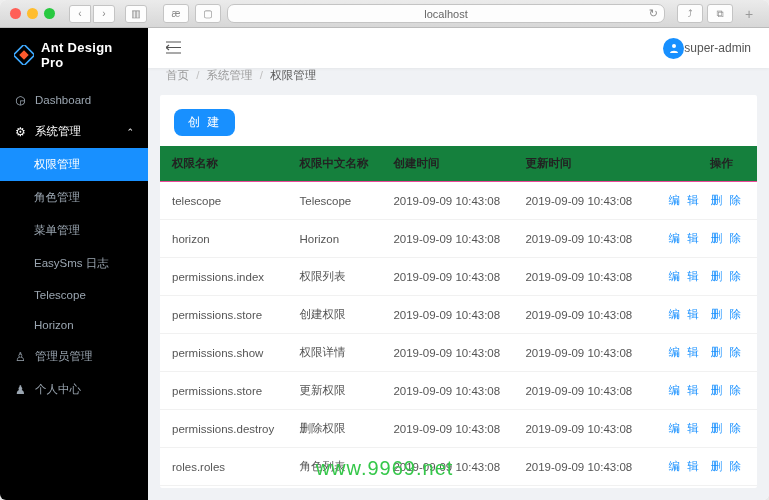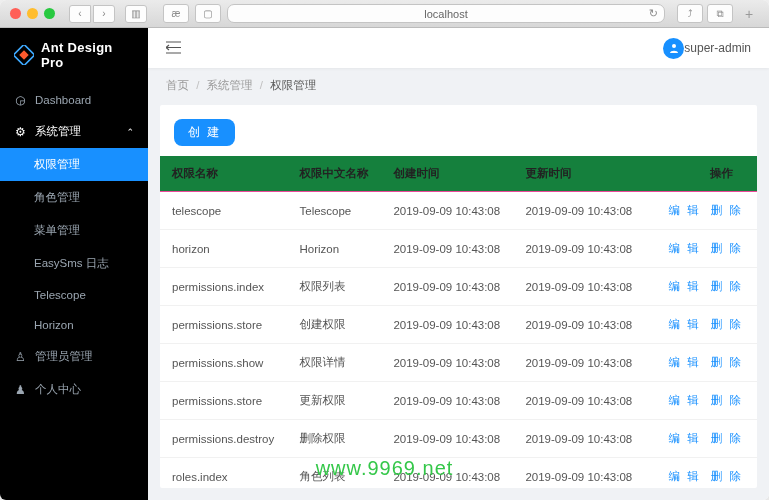--- a/index.html
+++ b/index.html
@@ -51,21 +51,21 @@
     .menu-item .chevron { margin-left: auto; font-size: 9px; }
     .submenu-item { padding: 9px 14px 9px 34px; cursor: pointer; font-size: 11.5px; color: #9ba6b1; }
     .submenu-item.active { background: #1890ff; color: #fff; }
     
     .main { flex: 1; display: flex; flex-direction: column; background: #f0f2f5; overflow: hidden; }
     .topbar { height: 40px; background: #fff; display: flex; align-items: center; padding: 0 18px; box-shadow: 0 1px 3px rgba(0,0,0,0.05); }
     .collapse-btn { font-size: 15px; color: #555; cursor: pointer; }
     .user-area { margin-left: auto; display: flex; align-items: center; font-size: 12px; color: #555; }
     .avatar { width: 21px; height: 21px; border-radius: 50%; background: #1890ff; display: flex; align-items: center; justify-content: center; color: #fff; font-size: 11px; }
     
-    .breadcrumb { padding: 10px 18px 8px; font-size: 11.5px; color: #9a9a9a; }
+    .breadcrumb { padding: 0 18px 8px; font-size: 11.5px; color: #9a9a9a; }
     .crumb.current { color: #5a5a5a; }
     .crumb-sep { margin: 0 4px; color: #c0c0c0; }
     
     .content-card { margin: 4px 12px 12px; background: #fff; border-radius: 2px; flex: 1; overflow: auto; }
     .create-btn { margin: 14px 14px 10px; background: #1890ff; color: #fff; border: none; padding: 5px 14px; font-size: 12px; border-radius: 8px; cursor: pointer; letter-spacing: 2px; }
     
     table { width: 100%; border-collapse: collapse; font-size: 11.5px; }
     thead th { text-align: left; padding: 10px 12px; border-bottom: 1px solid #ec4899; color: #222; font-weight: 600; background: #15803d; }
     thead th:last-child { text-align: right; padding-right: 24px; }
     tbody td { padding: 11px 12px; border-bottom: 1px solid #f1f1f1; color: #555; }
@@ -229,21 +229,21 @@
                 <td class="actions"><span class="action-link">编 辑</span><span class="action-link">删 除</span></td>
               </tr>
               <tr>
                 <td>permissions.destroy</td>
                 <td>删除权限</td>
                 <td>2019-09-09 10:43:08</td>
                 <td>2019-09-09 10:43:08</td>
                 <td class="actions"><span class="action-link">编 辑</span><span class="action-link">删 除</span></td>
               </tr>
               <tr>
-                <td>roles.index</td>
+                <td>roles.roles</td>
                 <td>角色列表</td>
                 <td>2019-09-09 10:43:08</td>
                 <td>2019-09-09 10:43:08</td>
                 <td class="actions"><span class="action-link">编 辑</span><span class="action-link">删 除</span></td>
               </tr>
             </tbody>
         </table>
       </div>
     </main>
 

